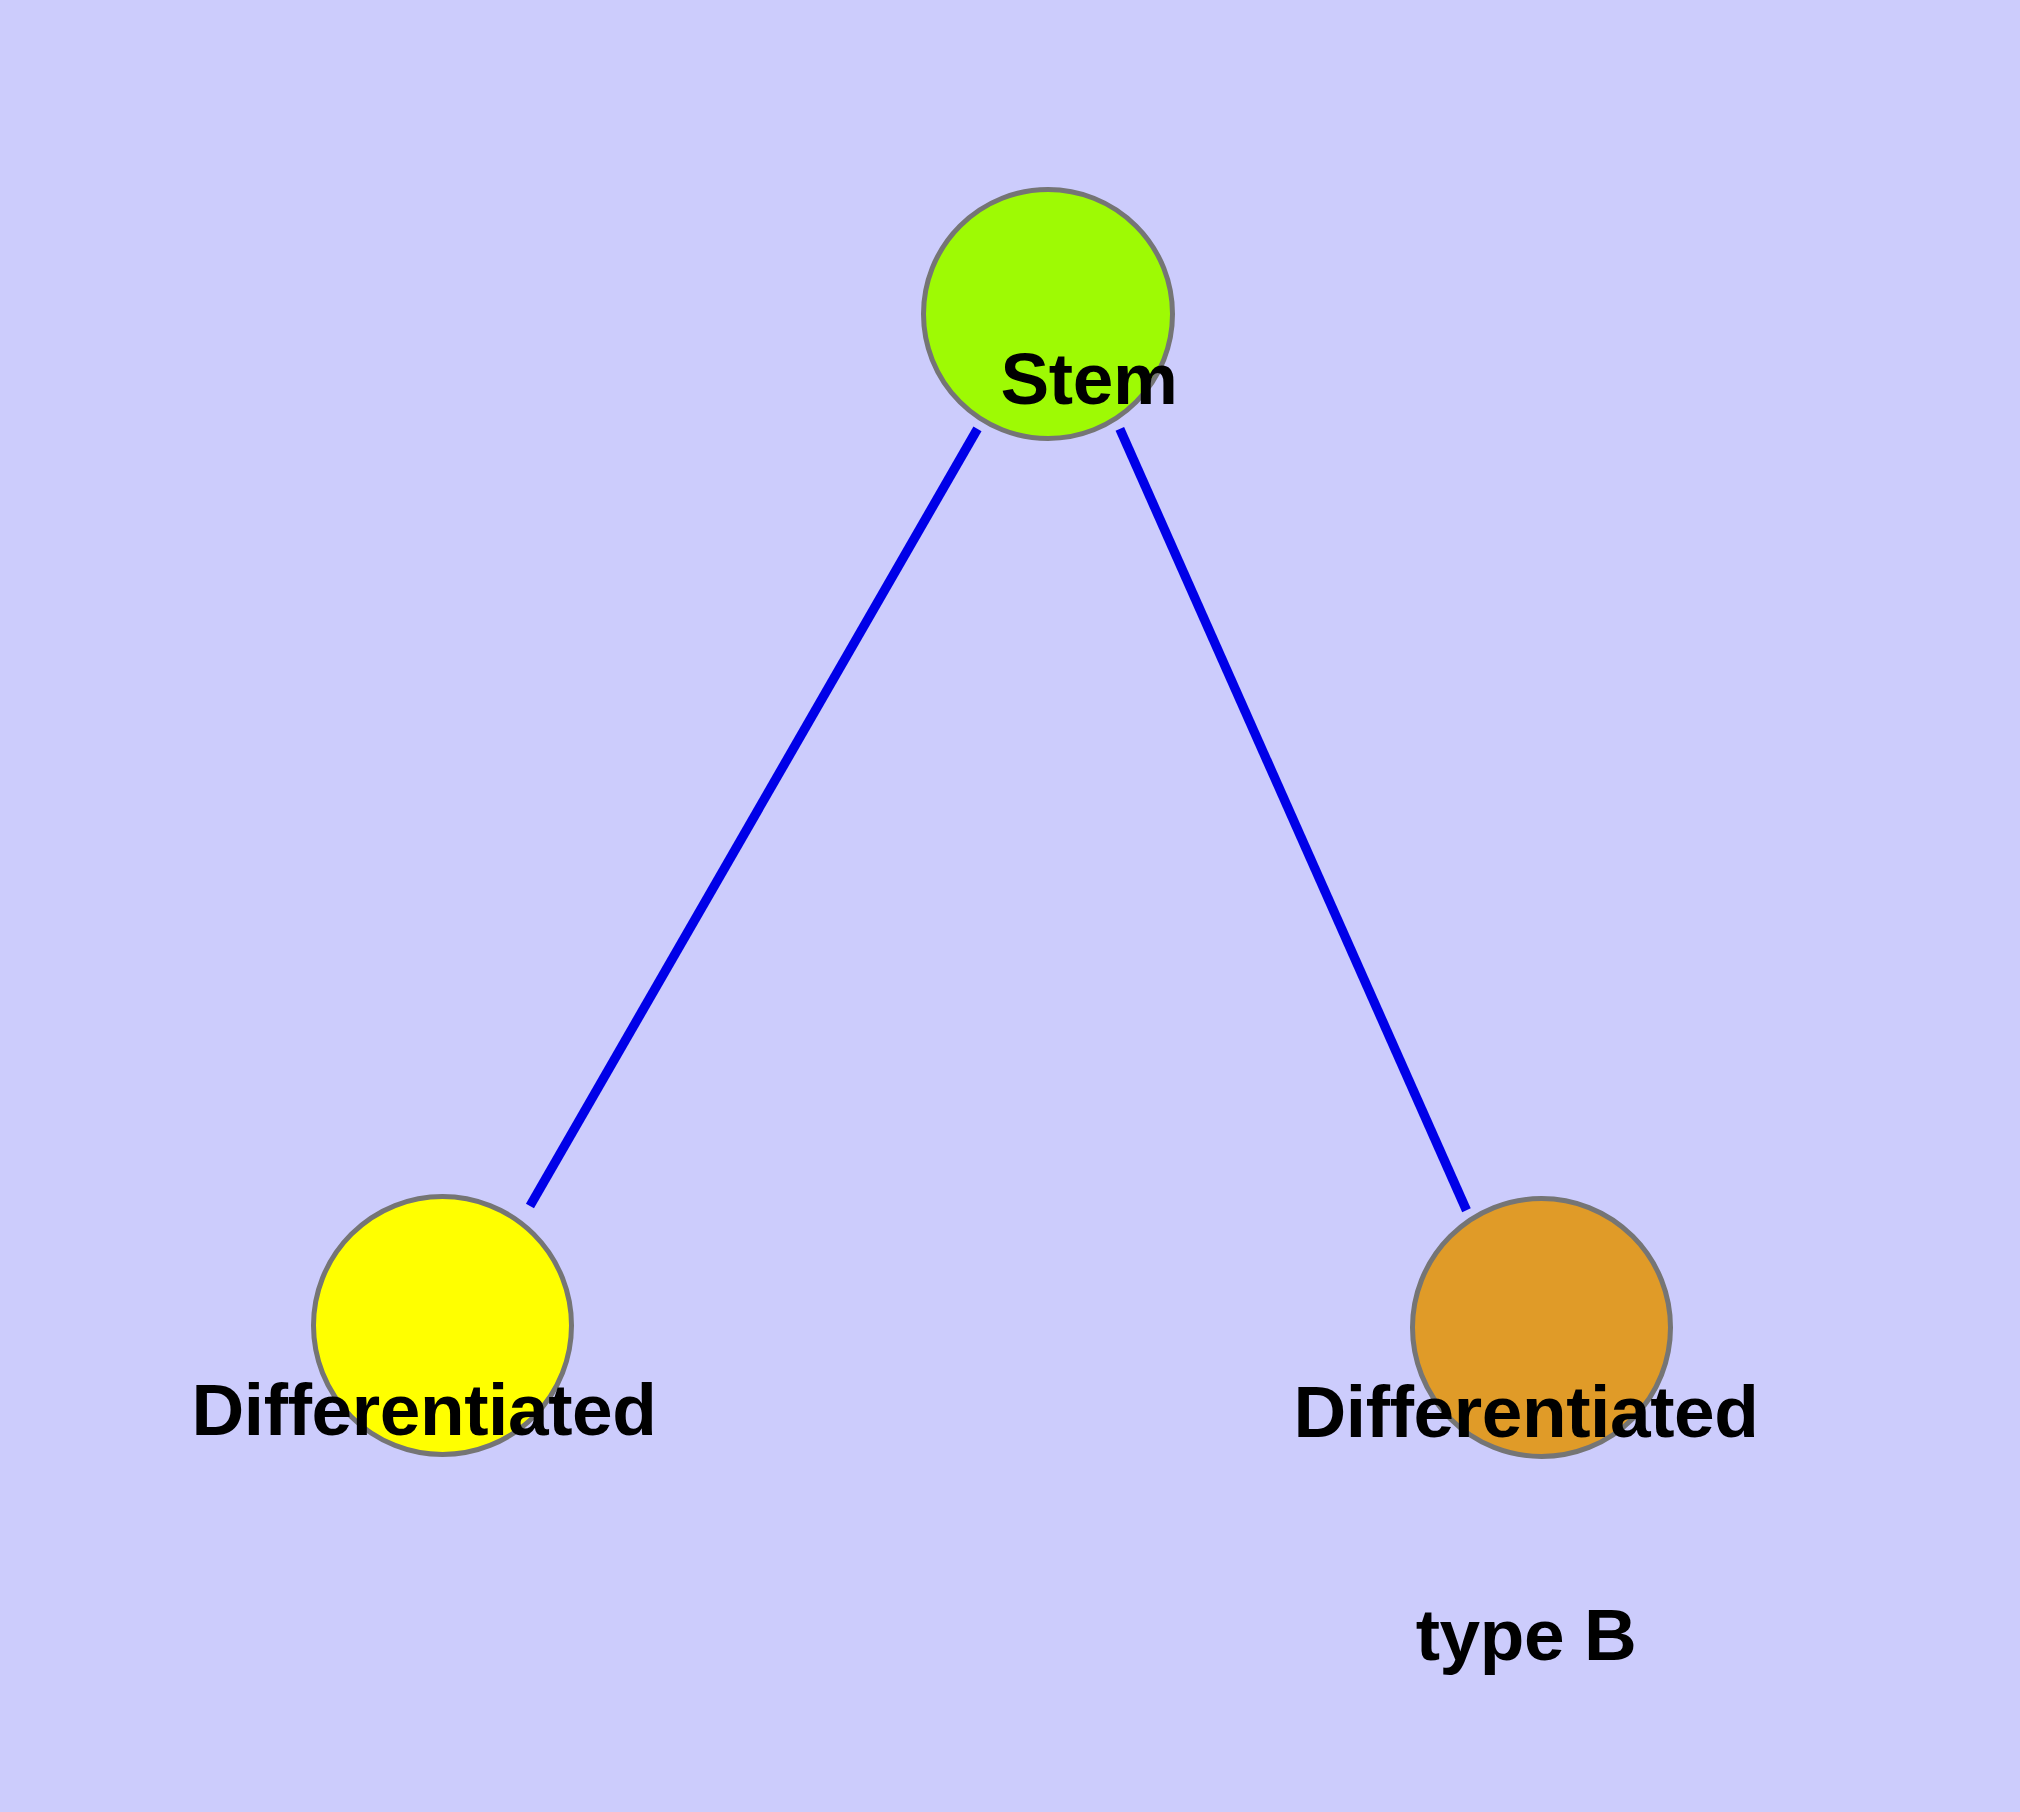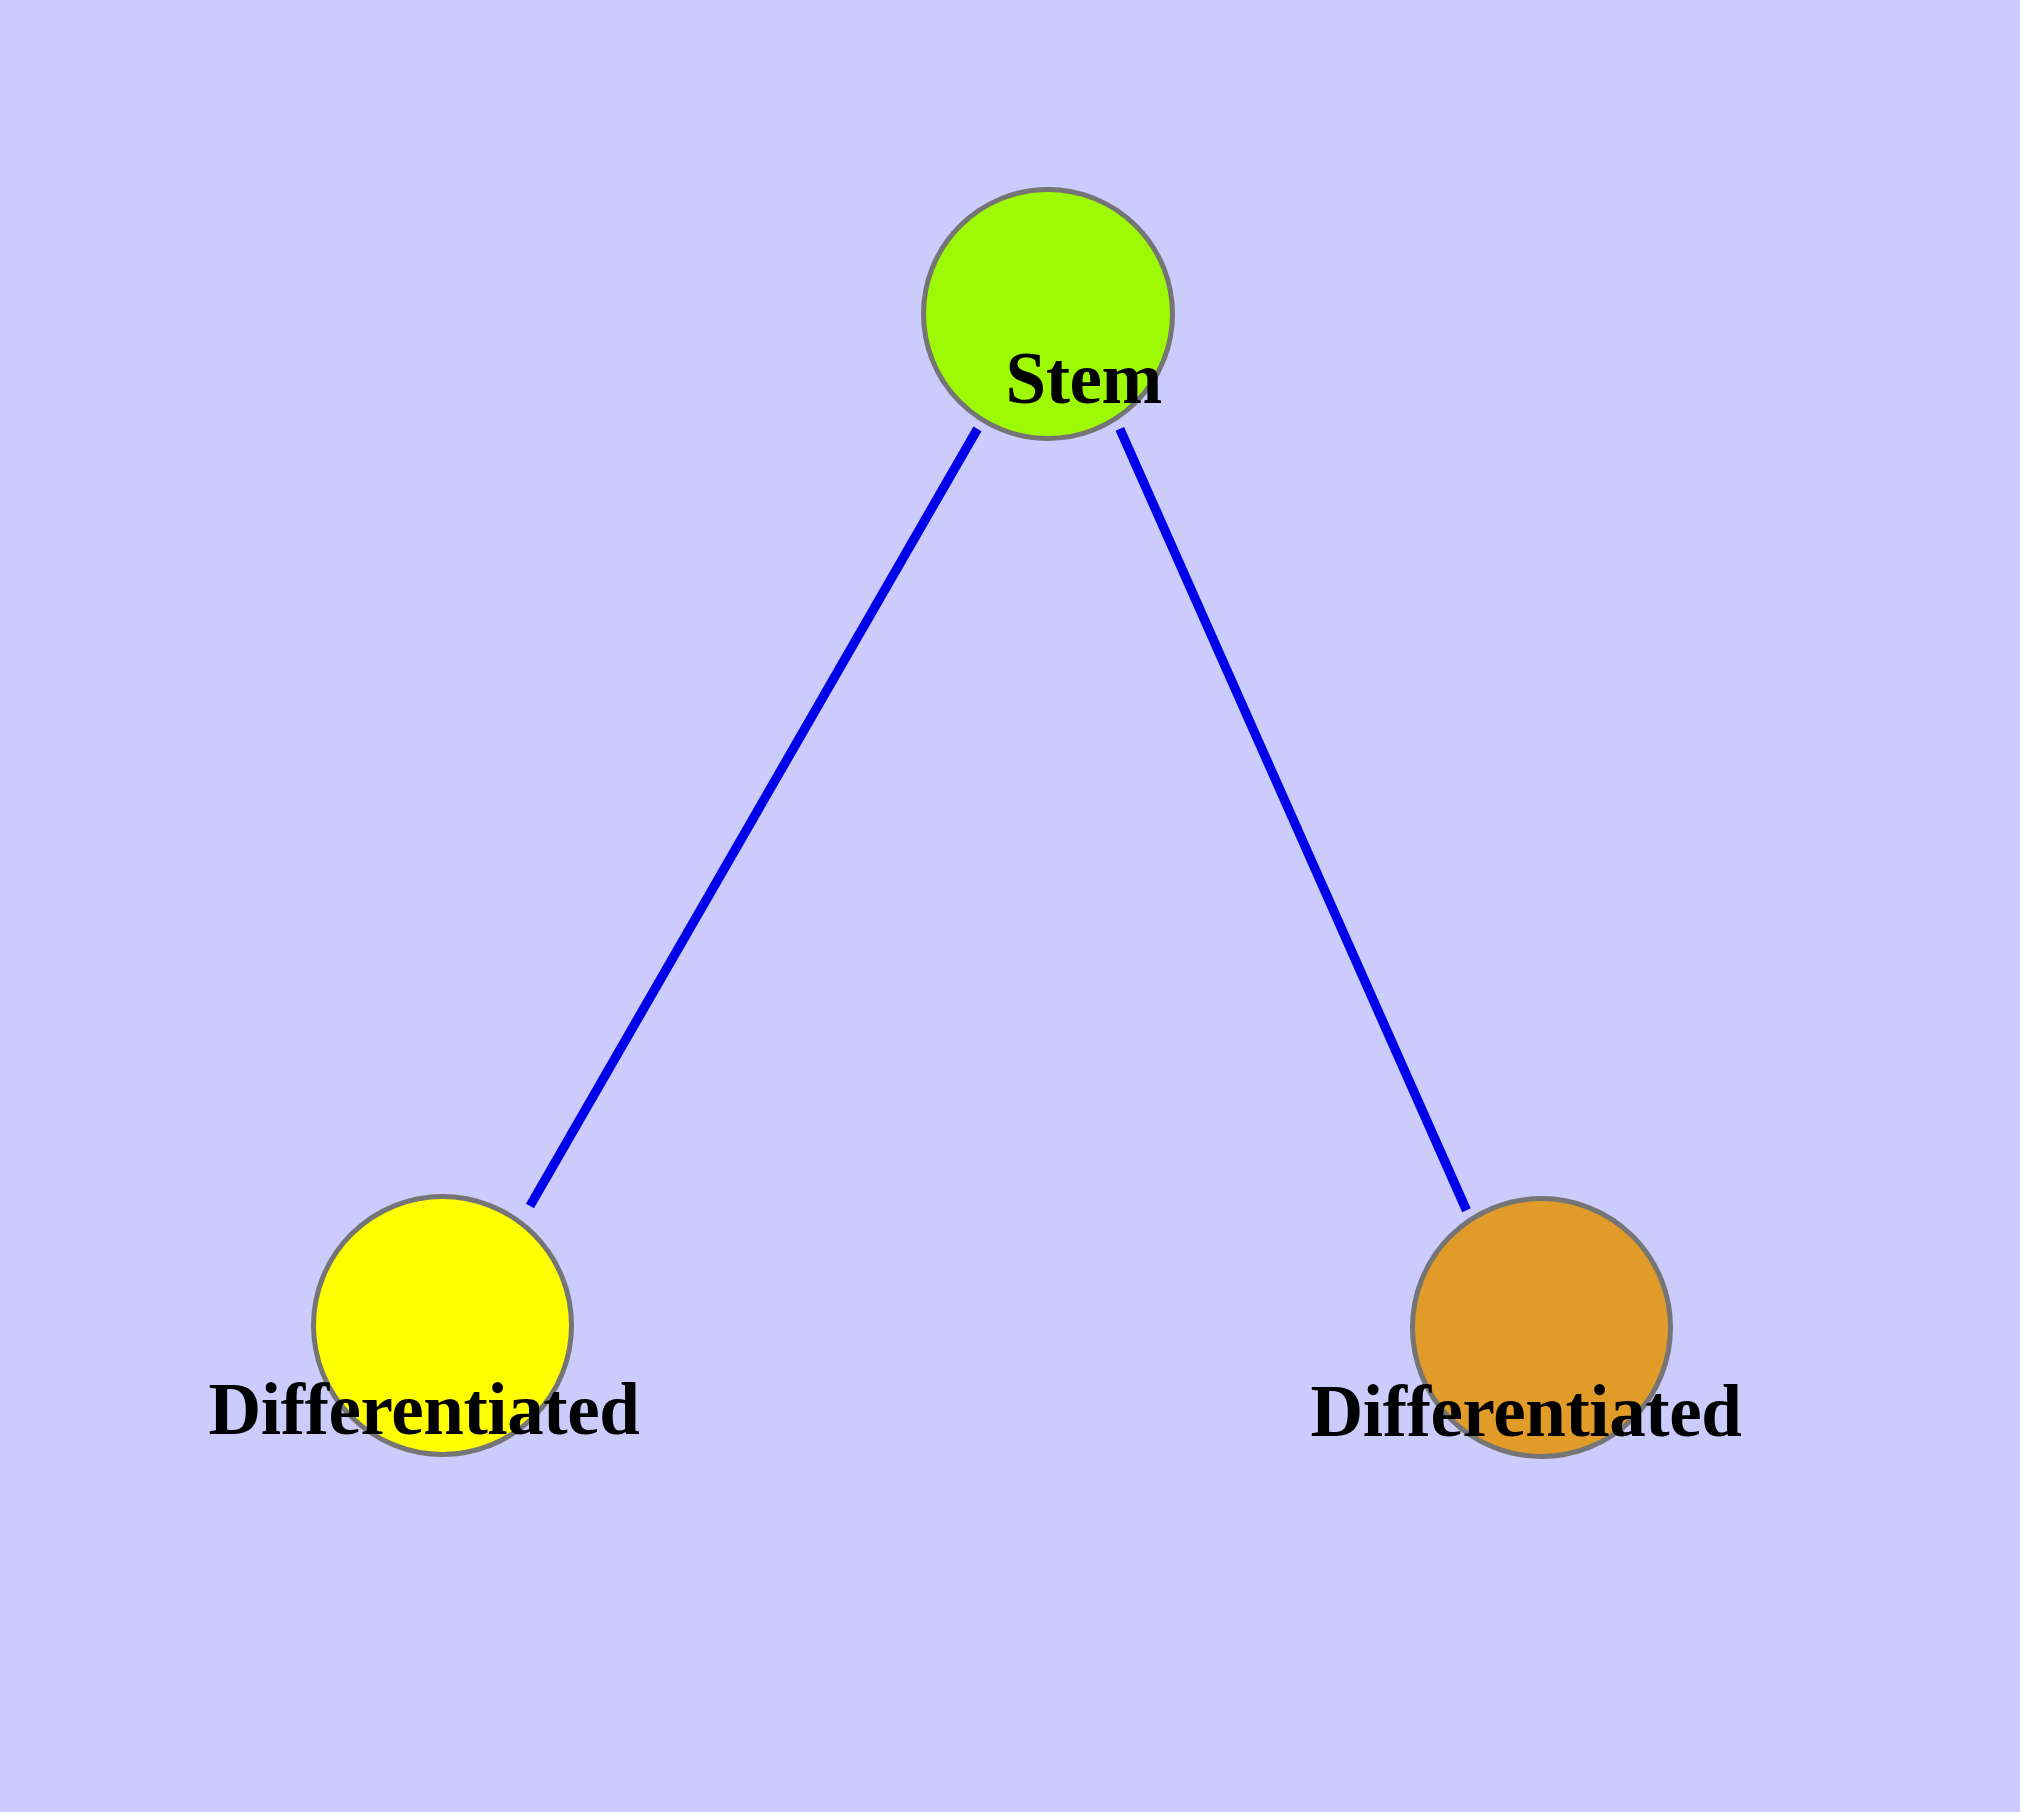--- a/index.html
+++ b/index.html
@@ -82,37 +82,38 @@
   #label-type-b {
     left: 1204px;
     top: 1226px;
     width: 644px;
     font-size: 73px;
   }
 </style>
 </head>
 <body style="background: rgb(204, 204, 252);">
 
-<div id="graph-canvas" style="background: rgb(204, 204, 252); font-family: Liberation Serif, serif;">
+<div id="graph-canvas" style="background: rgb(204, 204, 252);">
 
   <svg id="edge-layer" viewBox="0 0 2384 2138" width="2021" height="1812" xmlns="http://www.w3.org/2000/svg">
     <line x1="1153" y1="506" x2="625" y2="1423" stroke="#0000e8" stroke-width="11" stroke-linecap="butt"></line>
     <line x1="1321" y1="506" x2="1730" y2="1428" stroke="#0000e8" stroke-width="11" stroke-linecap="butt"></line>
   </svg>
 
   <div class="node" id="node-stem" style="background: rgb(158, 250, 4); border-color: rgb(117, 117, 117); left: 921px; top: 187px; width: 254px; height: 254px;"></div>
   <div class="node" id="node-type-a" style="background: rgb(255, 255, 0); border-color: rgb(117, 117, 117); left: 311px; top: 1194px; width: 263px; height: 263px;"></div>
   <div class="node" id="node-type-b" style="background: rgb(224, 155, 40); border-color: rgb(117, 117, 117); left: 1410px; top: 1196px; width: 263px; height: 263px;"></div>
 
   <div class="node-label" id="label-stem" style="color: rgb(0, 0, 0);">
     <span>Stem</span>
   </div>
 
   <div class="node-label" id="label-type-a" style="color: rgb(0, 0, 0);">
     <div>Differentiated</div>
   </div>
 
   <div class="node-label" id="label-type-b" style="color: rgb(0, 0, 0);">
     <div>Differentiated</div>
+    <div>type B</div>
   </div>
 
 </div>
 
 
 </body></html>

